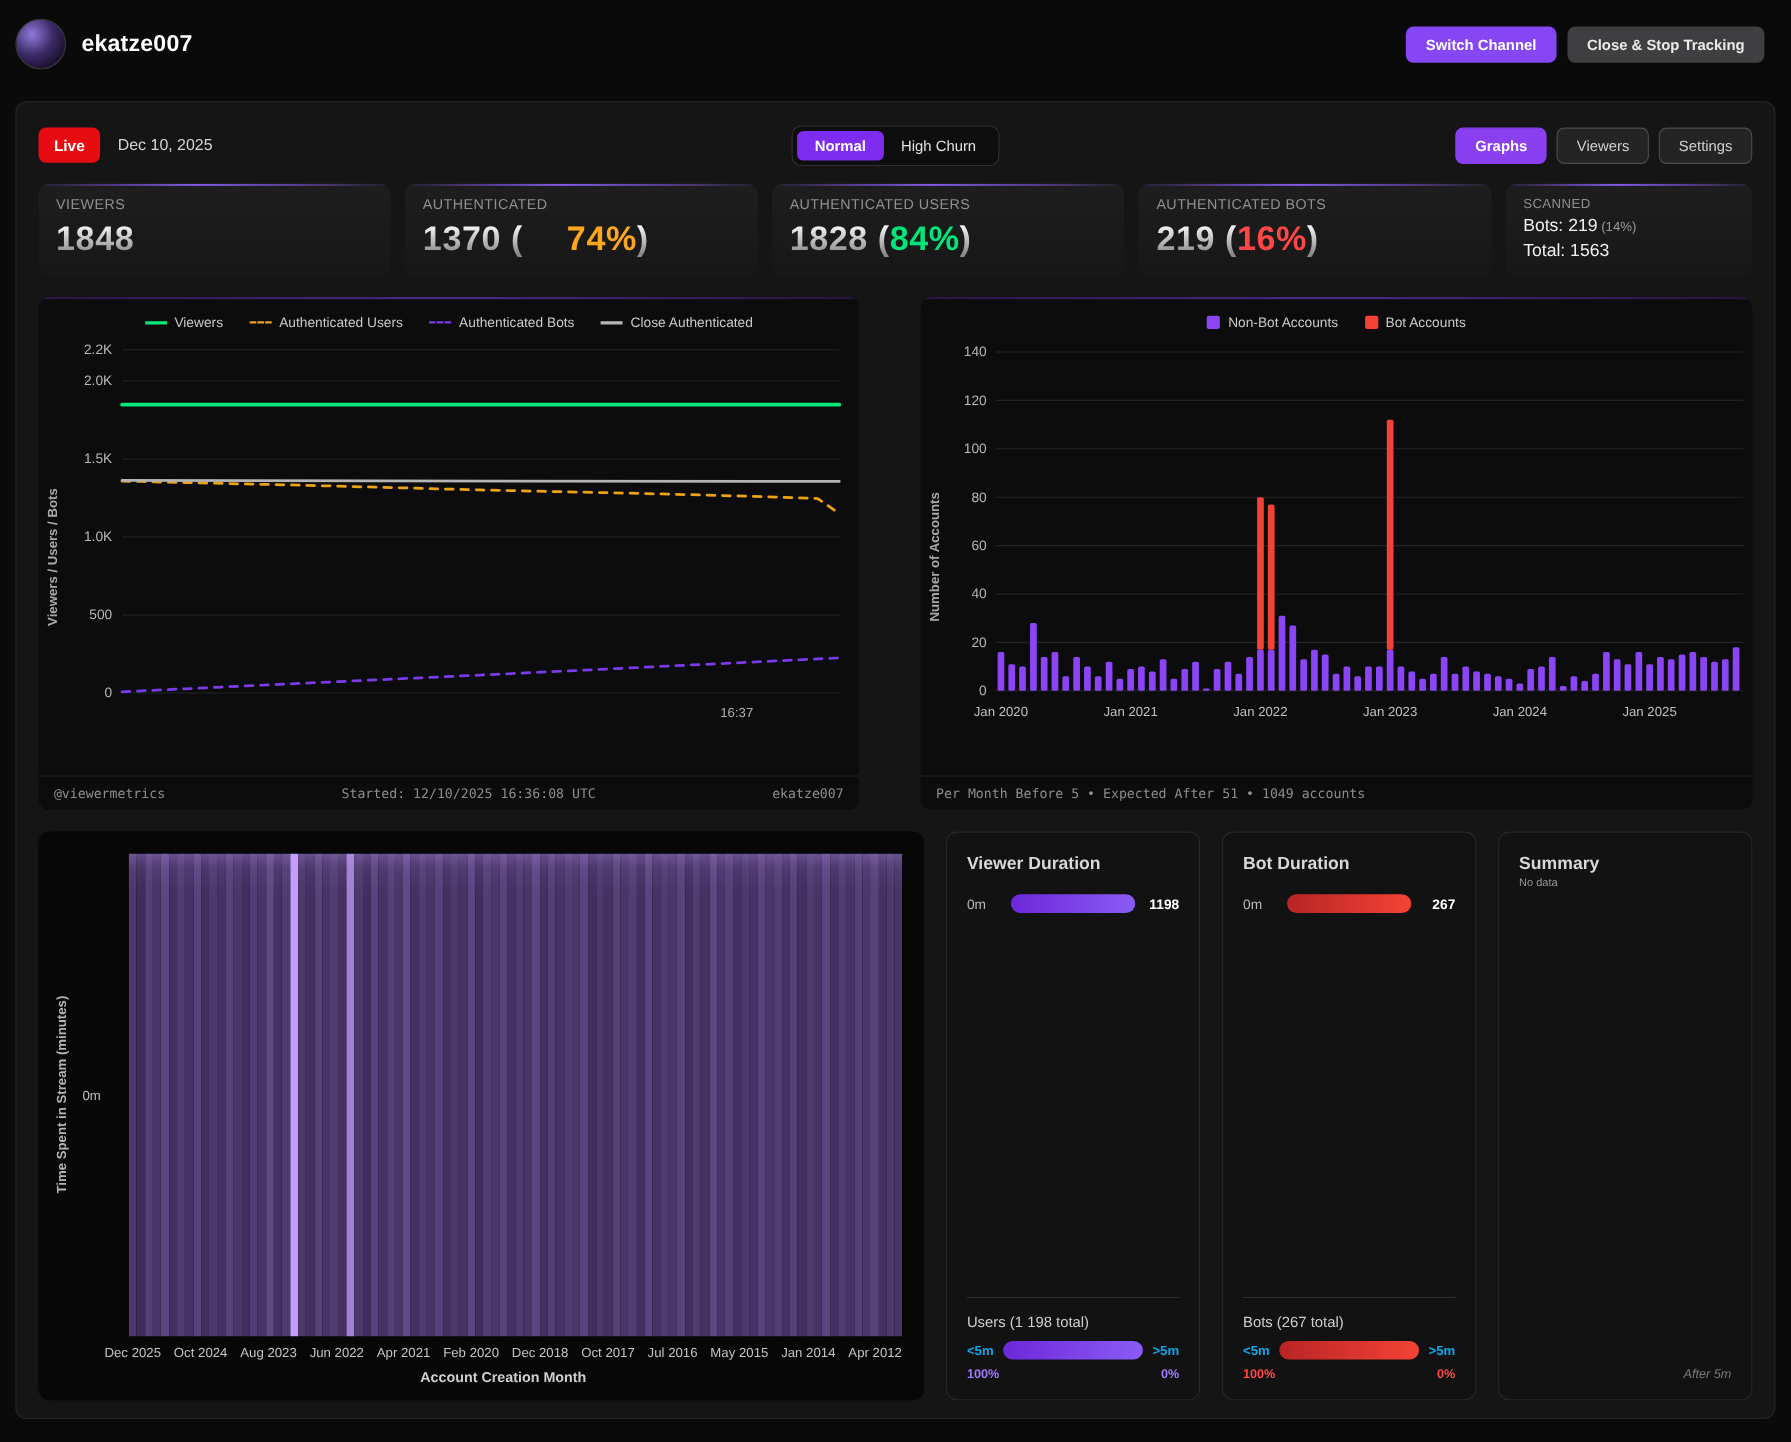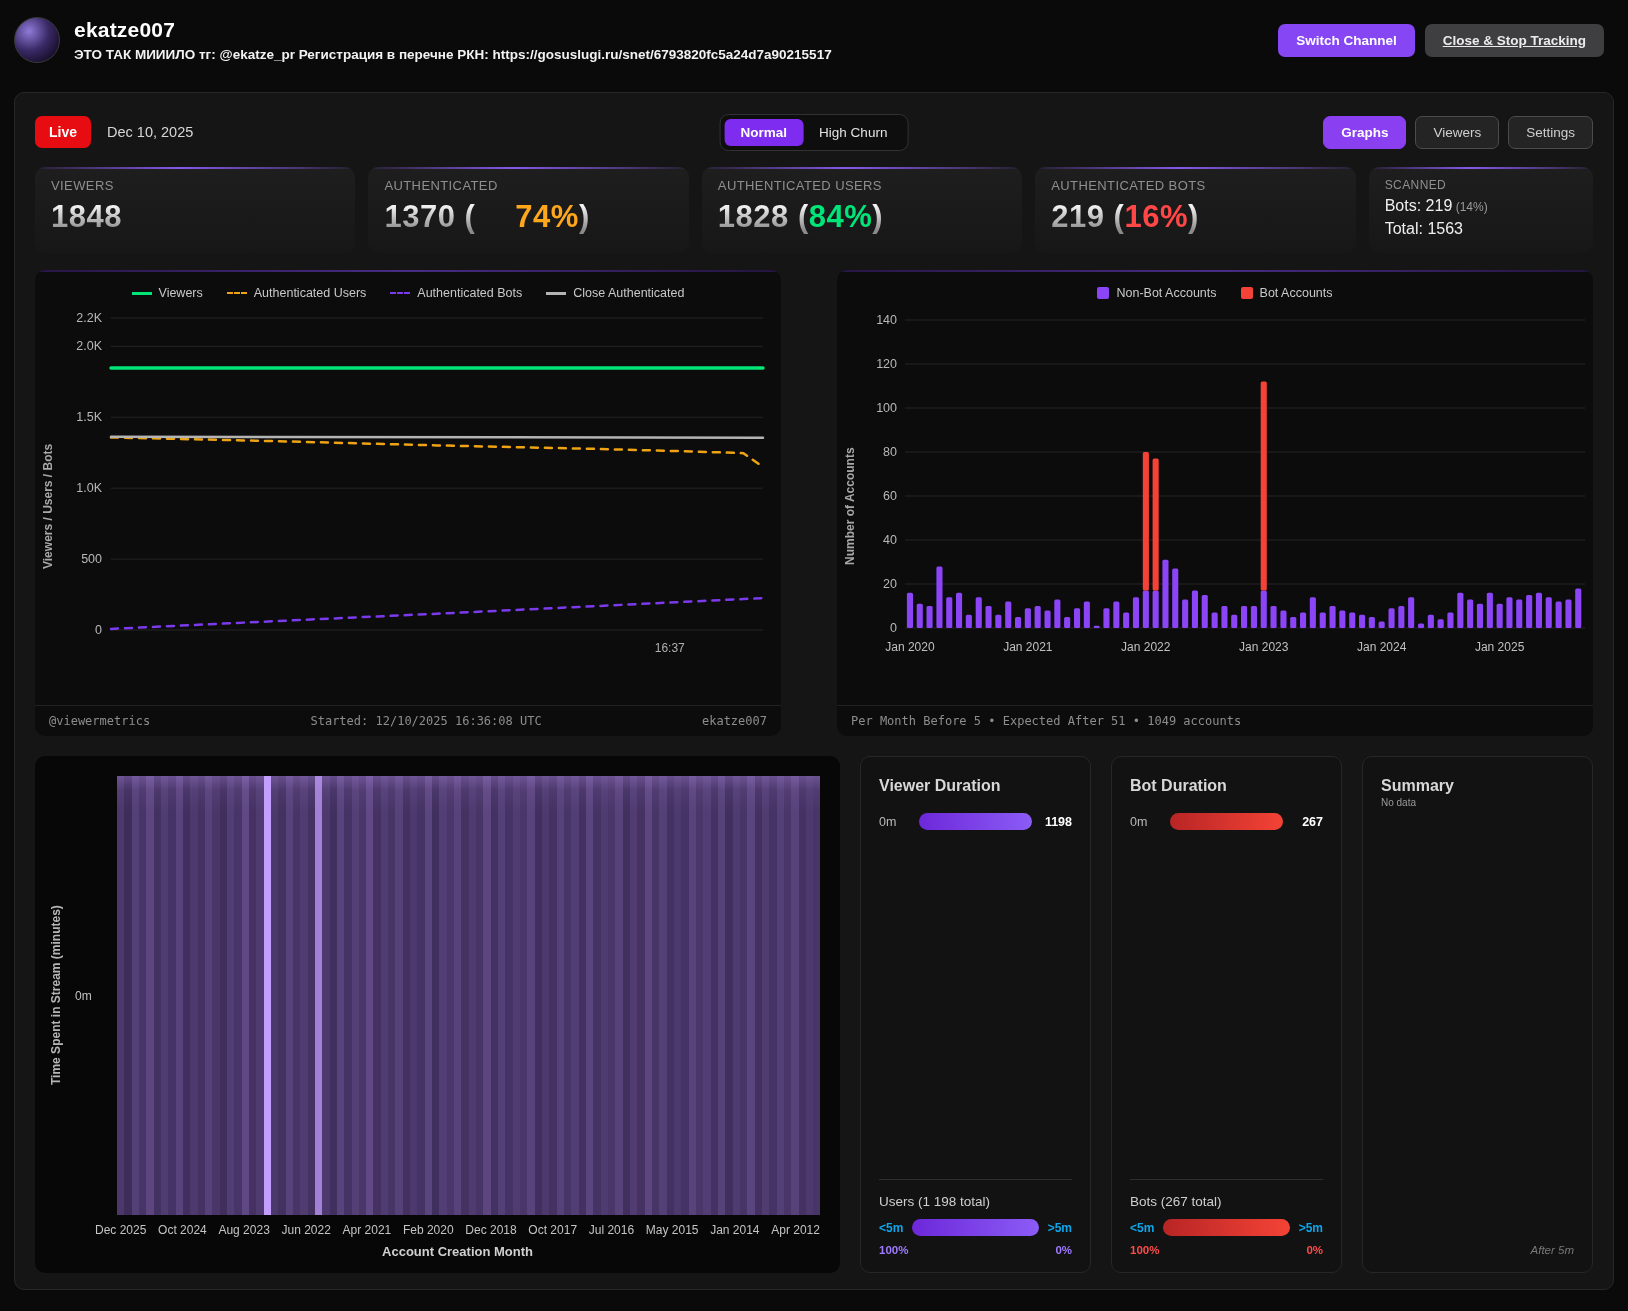--- a/index.html
+++ b/index.html
@@ -7,21 +7,21 @@
 
   
   .app-header { display:flex; align-items:center; padding:12px 24px 10px 14px; height:78px; }
   .avatar { width:46px; height:46px; border-radius:50%; background:radial-gradient(circle at 32% 30%, #8f7bd8, #3a2a66 45%, #120a22 85%); border:1px solid #3a3a3a; flex:0 0 auto; }
   .head-text { margin-left:14px; min-width:0; }
   .head-title { color:#ffffff; font-size:21px; font-weight:bold; letter-spacing:.2px; }
   .head-sub { color:#f2f2f2; font-size:13.5px; font-weight:bold; margin-top:5px; }
   .head-actions { margin-left:auto; display:flex; gap:10px; }
   .btn { border:none; border-radius:7px; font-size:13.5px; font-weight:bold; padding:9px 18px; cursor:pointer; font-family:"Liberation Sans",sans-serif; }
   .btn-purple { background:#8646f4; color:#fff; }
-  .btn-gray { background:#3f3f42; color:#eceaea;text-decoration:underline; }
+  .btn-gray { background:#3f3f42; color:#eceaea; }
 
   
   .main-panel { margin:14px 14px 0 14px; height:1198px; background:#151515; border:1px solid #272727; border-radius:10px; padding:20px 20px 16px 20px; display:flex; flex-direction:column; }
 
   
   .toolbar { position:relative; display:flex; align-items:center; height:38px; }
   .live-badge { background:#e60c12; color:#fff; font-weight:bold; font-size:14px; border-radius:7px; padding:8px 14px; }
   .toolbar-date { color:#d6d6d6; font-size:14.5px; margin-left:16px; }
   .mode-toggle { position:absolute; left:50%; transform:translateX(-50%); display:flex; align-items:center; background:#0e0e0e; border:1px solid #323232; border-radius:9px; padding:4px; }
   .mode-opt { font-size:13.5px; padding:6px 16px; border-radius:6px; color:#e2e2e2; cursor:pointer; }
@@ -94,21 +94,20 @@
 
   svg text { font-family:"Liberation Sans", sans-serif; }
 </style>
 </head>
 <body>
 
 <div class="app-header">
   <div class="avatar"></div>
   <div class="head-text">
     <div class="head-title">ekatze007</div>
-    <div class="head-sub">ЭТО ТАК МИИИЛО тг: @ekatze_pr Регистрация в перечне РКН: https://gosuslugi.ru/snet/6793820fc5a24d7a90215517</div>
   </div>
   <div class="head-actions">
     <button class="btn btn-purple">Switch Channel</button>
     <button class="btn btn-gray">Close &amp; Stop Tracking</button>
   </div>
 </div>
 
 <div class="main-panel">
 
   <div class="toolbar">

